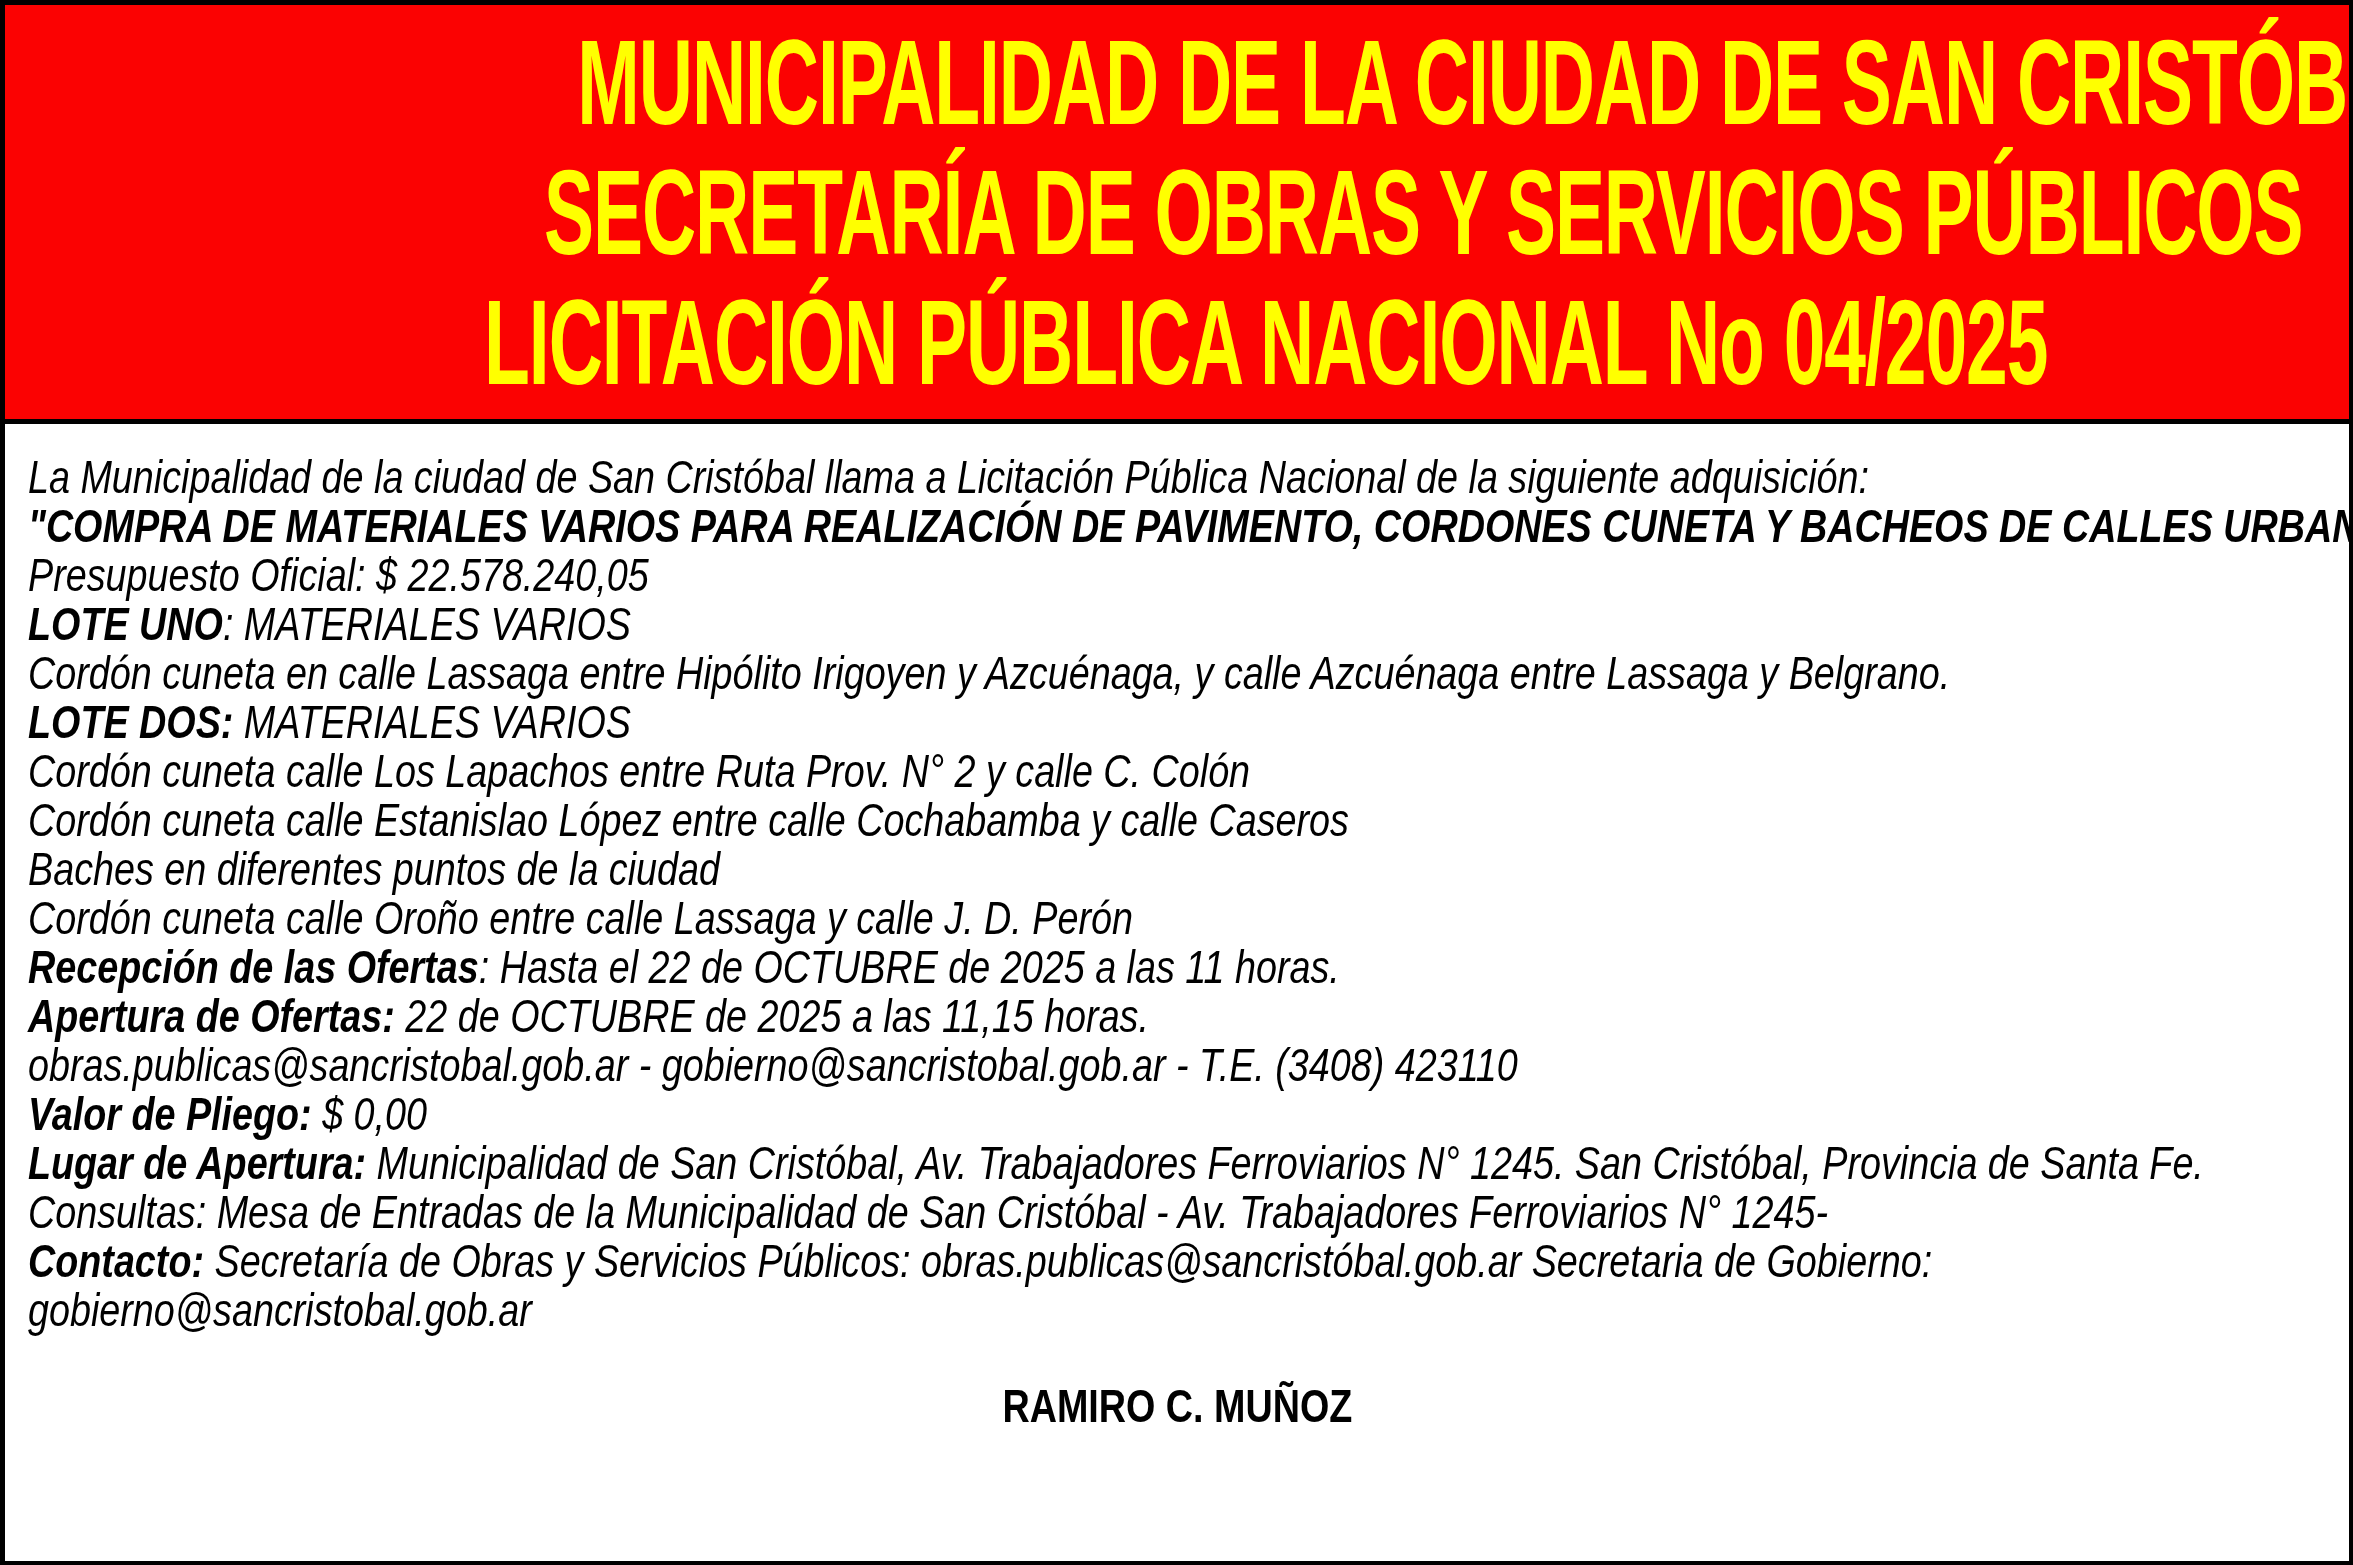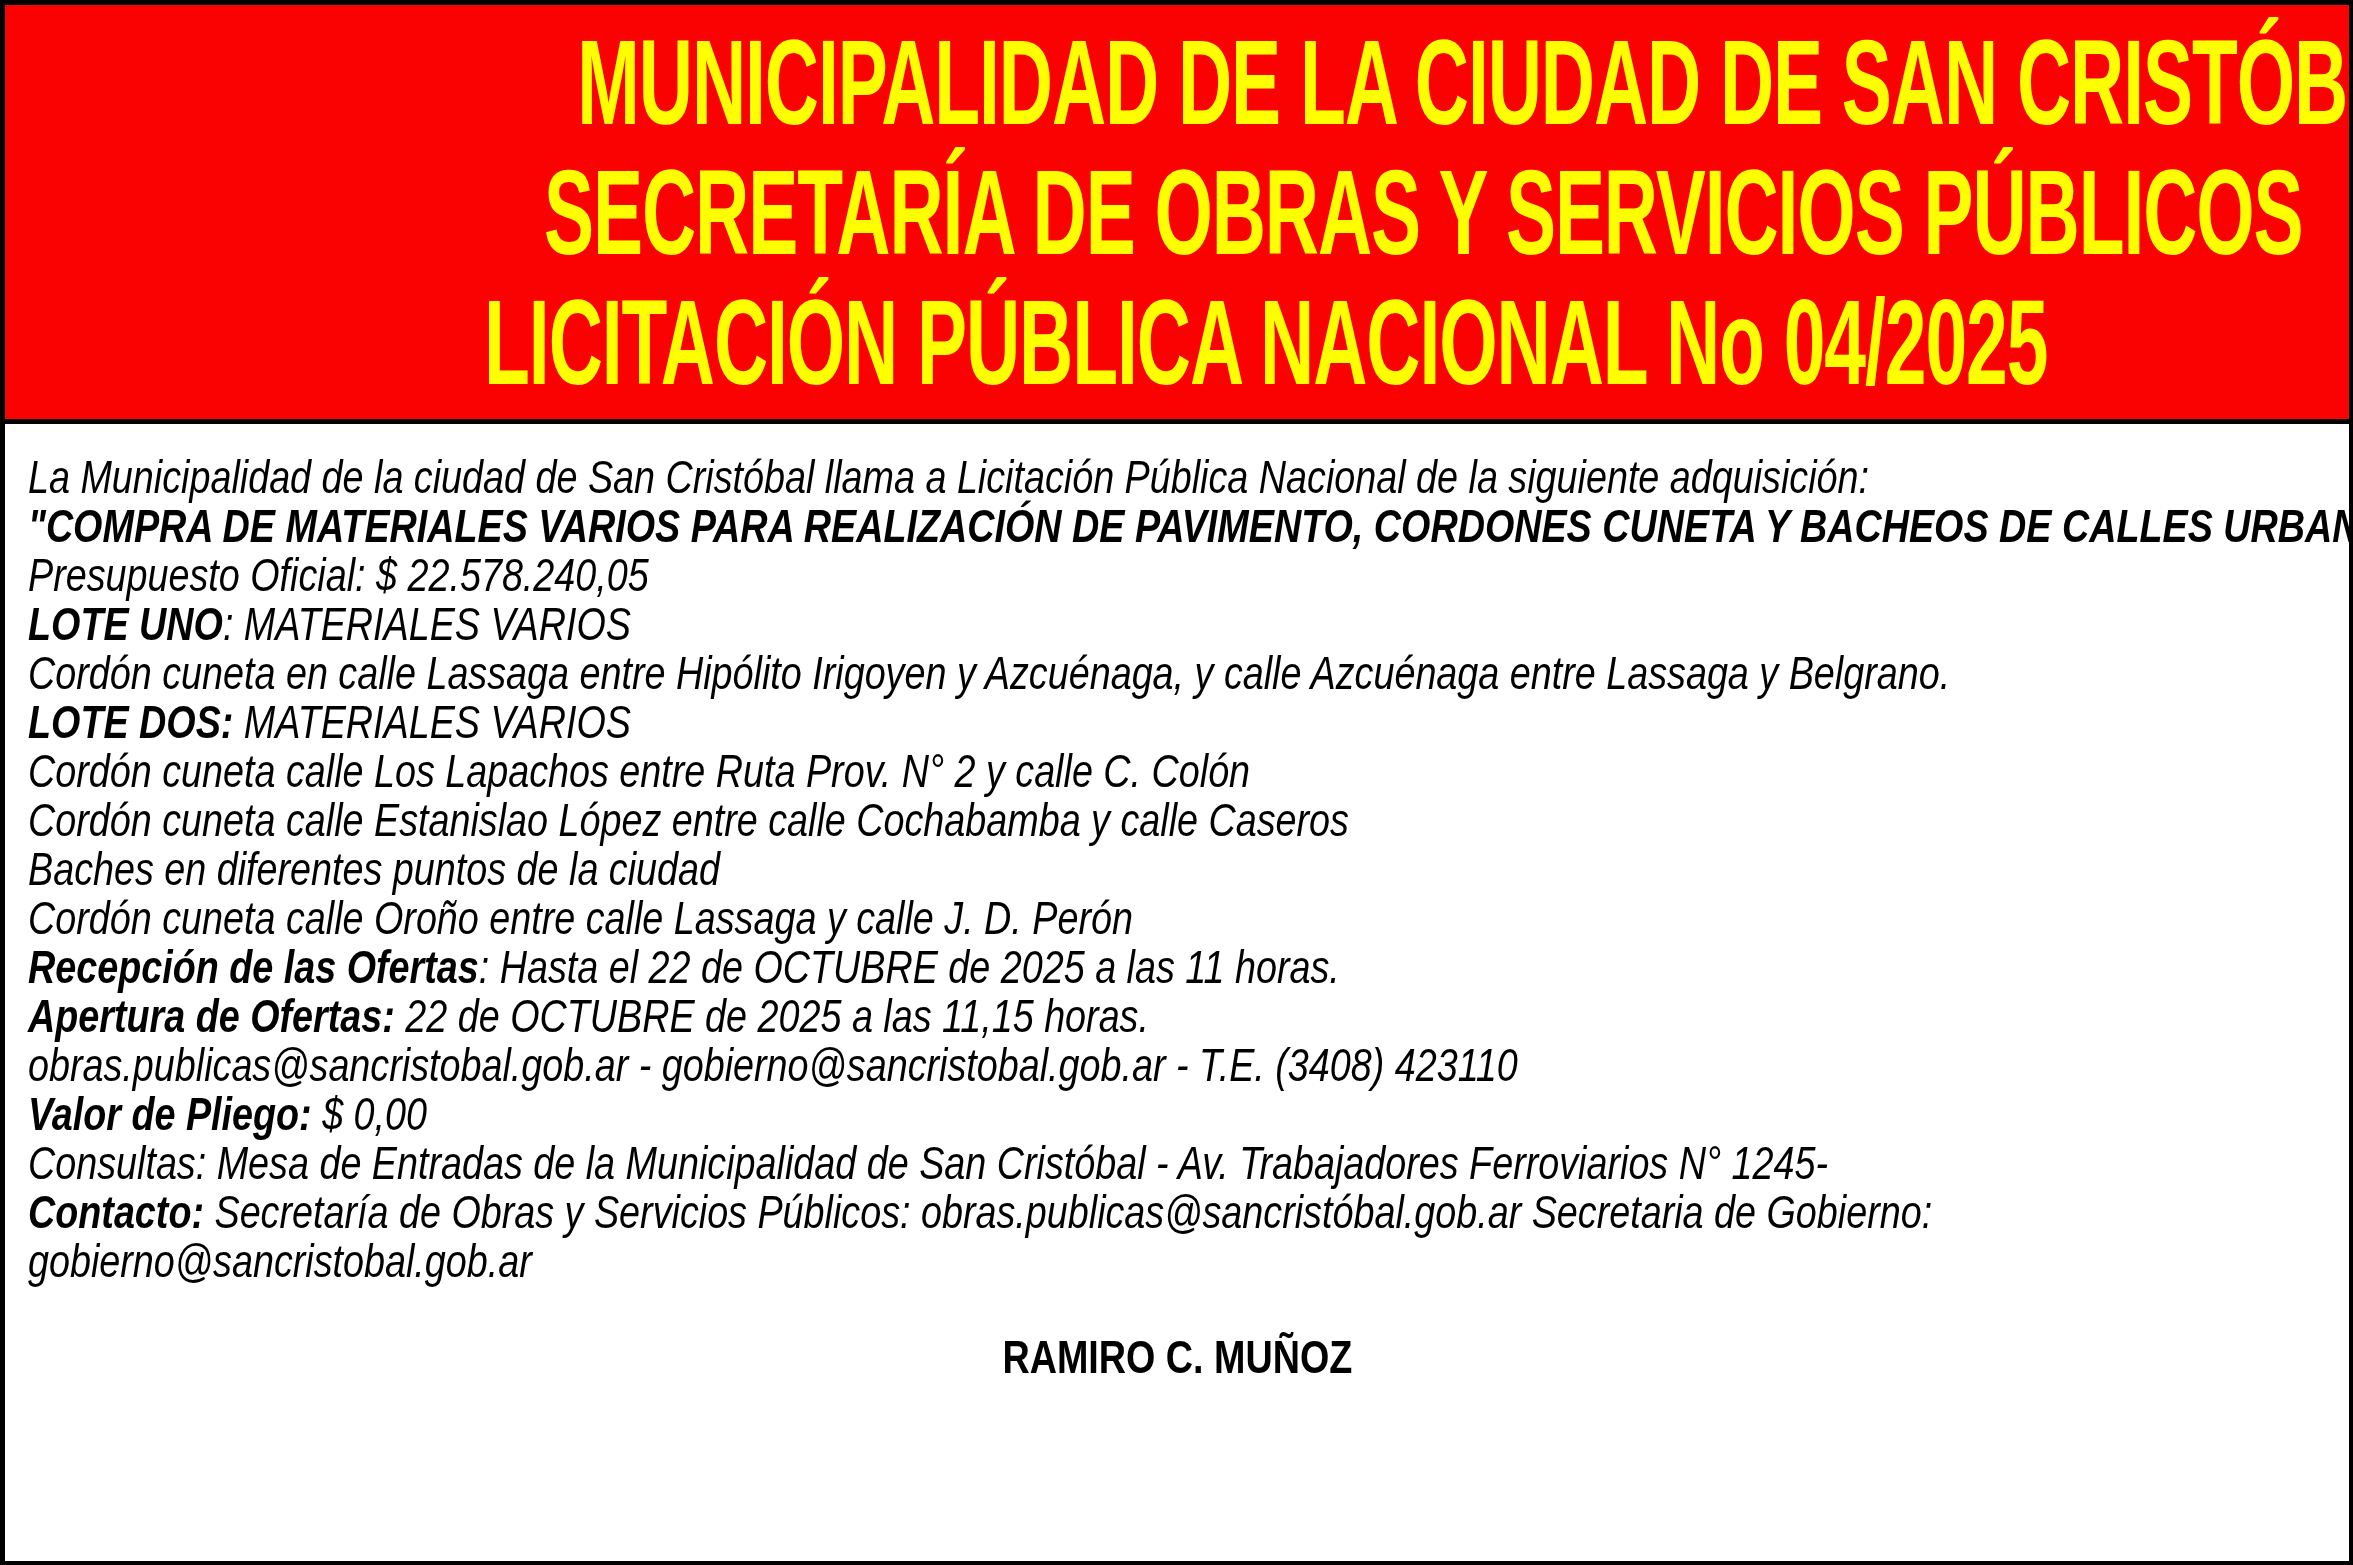--- a/index.html
+++ b/index.html
@@ -99,20 +99,21 @@
       <div class="body-line"><span class="condense"><span>Cordón cuneta en calle Lassaga entre Hipólito Irigoyen y Azcuénaga, y calle Azcuénaga entre Lassaga y Belgrano.</span></span></div>
       <div class="body-line"><span class="condense"><span class="b">LOTE DOS:</span><span> MATERIALES VARIOS</span></span></div>
       <div class="body-line"><span class="condense"><span>Cordón cuneta calle Los Lapachos entre Ruta Prov. N° 2 y calle C. Colón</span></span></div>
       <div class="body-line"><span class="condense"><span>Cordón cuneta calle Estanislao López entre calle Cochabamba y calle Caseros</span></span></div>
       <div class="body-line"><span class="condense"><span>Baches en diferentes puntos de la ciudad</span></span></div>
       <div class="body-line"><span class="condense"><span>Cordón cuneta calle Oroño entre calle Lassaga y calle J. D. Perón</span></span></div>
       <div class="body-line"><span class="condense"><span class="b">Recepción de las Ofertas</span><span>: Hasta el 22 de OCTUBRE de 2025 a las 11 horas.</span></span></div>
       <div class="body-line"><span class="condense"><span class="b">Apertura de Ofertas:</span><span> 22 de OCTUBRE de 2025 a las 11,15 horas.</span></span></div>
       <div class="body-line"><span class="condense"><span>obras.publicas@sancristobal.gob.ar - gobierno@sancristobal.gob.ar - T.E. (3408) 423110</span></span></div>
       <div class="body-line"><span class="condense"><span class="b">Valor de Pliego:</span><span> $ 0,00</span></span></div>
+      <div class="body-line"><span class="condense"><span class="b">Lugar de Apertura:</span><span> Municipalidad de San Cristóbal, Av. Trabajadores Ferroviarios N° 1245. San Cristóbal, Provincia de Santa Fe.</span></span></div>
       <div class="body-line"><span class="condense"><span>Consultas: Mesa de Entradas de la Municipalidad de San Cristóbal - Av. Trabajadores Ferroviarios N° 1245-</span></span></div>
       <div class="body-line"><span class="condense"><span class="b">Contacto:</span><span> Secretaría de Obras y Servicios Públicos: obras.publicas@sancristóbal.gob.ar Secretaria de Gobierno:</span></span></div>
       <div class="body-line"><span class="condense"><span>gobierno@sancristobal.gob.ar</span></span></div>
     </div>
 
   <div class="signature">
     <div class="sig-line">
       <span class="condense-c b">RAMIRO C. MUÑOZ</span>
     </div>
   </div>

